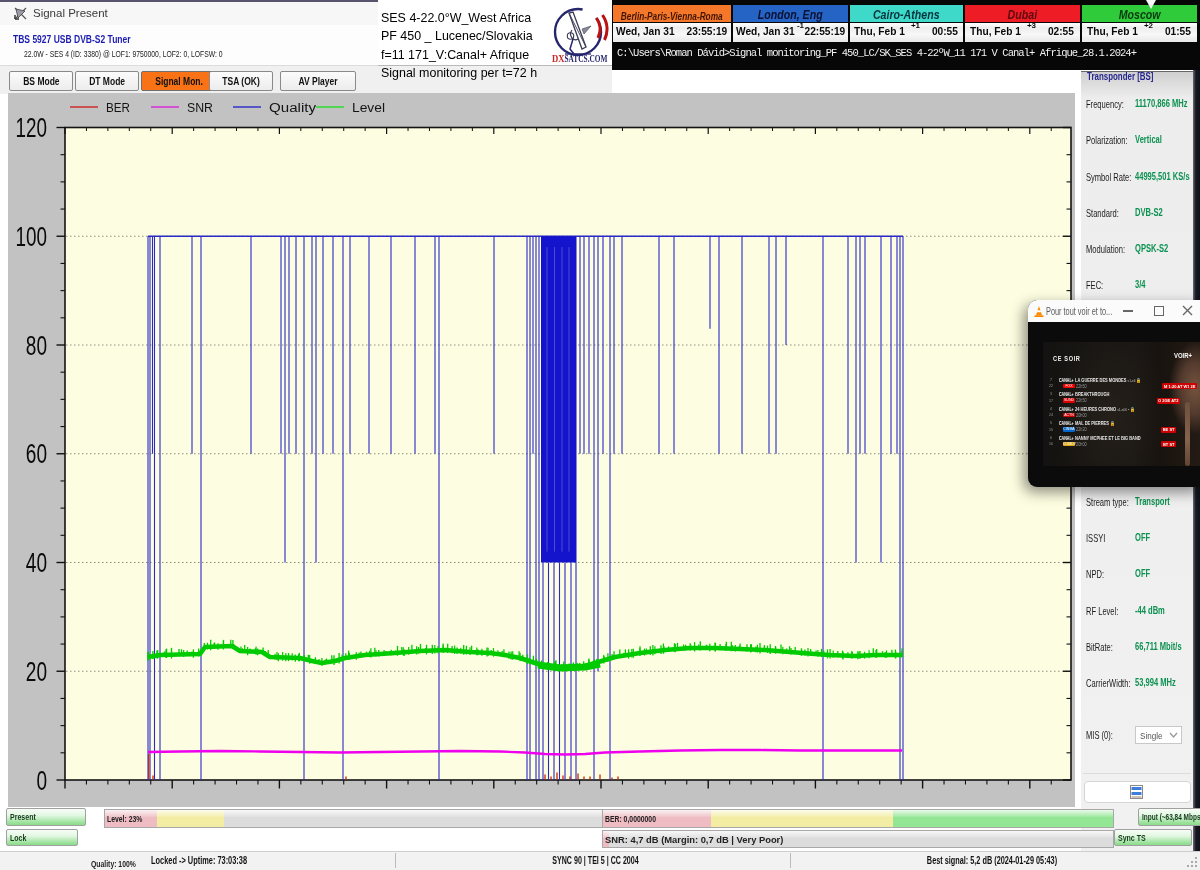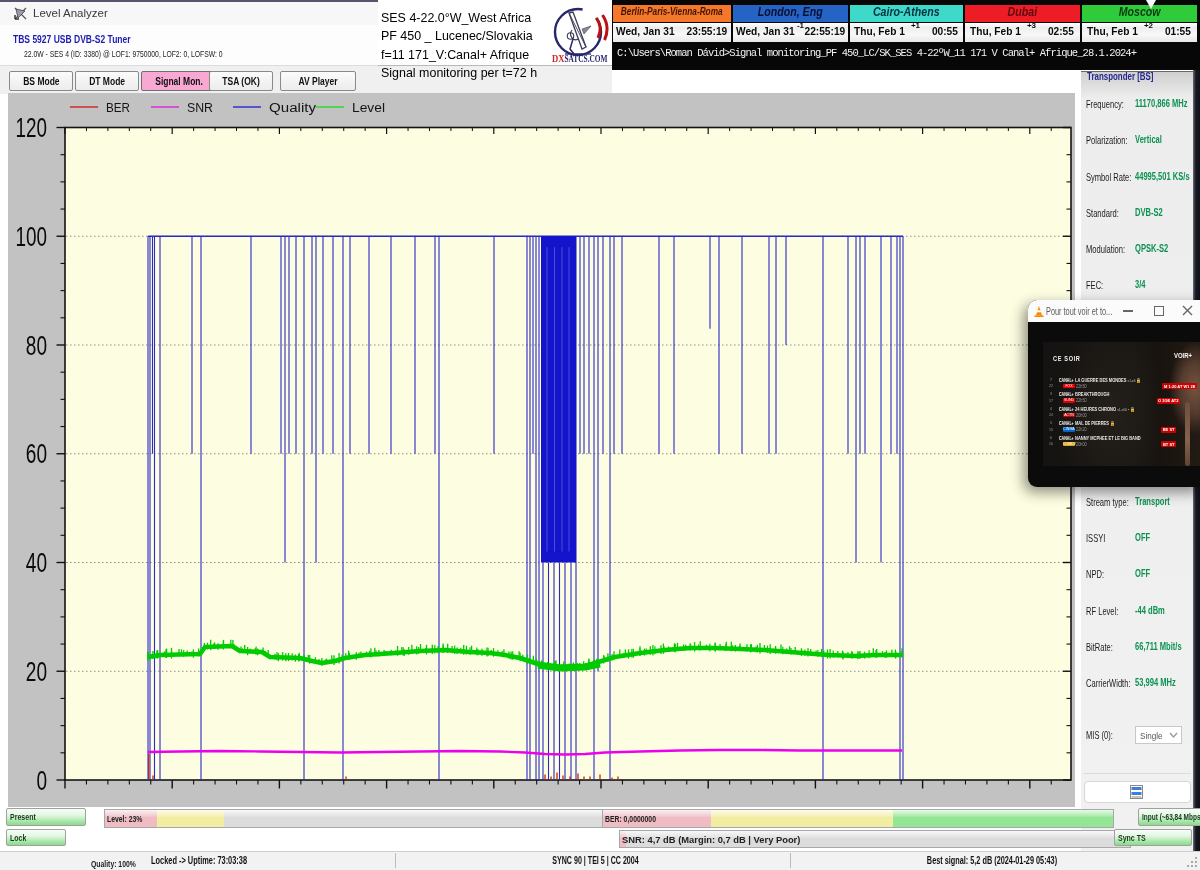--- a/index.html
+++ b/index.html
@@ -9,53 +9,53 @@
 .b{font-weight:bold;}
 .greenbtn{position:absolute;background:linear-gradient(#f8fdf8 0%,#e2f7e2 40%,#9ce29c 85%,#8bdc8b 100%);
  border:1px solid #a0a0a0;border-radius:2px;font-weight:bold;color:#163a1c;font-size:9px;
  display:flex;align-items:center;padding-left:3px;box-sizing:border-box;white-space:nowrap;}
 .greenbtn span{display:inline-block;transform:scaleX(0.78);transform-origin:0 50%;}
 .bar{position:absolute;border:1px solid #a8a8a8;overflow:hidden;background:#dcdcdc;}
 .bar::after{content:"";position:absolute;left:0;right:0;top:0;height:42%;
  background:linear-gradient(rgba(255,255,255,.8),rgba(255,255,255,.12));}
 .seg{position:absolute;top:0;bottom:0;}
 .barlabel{position:absolute;left:2px;top:3px;font-size:9.5px;font-weight:bold;color:#222;white-space:nowrap;z-index:3;transform:scaleX(0.72);transform-origin:0 50%;}
-.clkhead{position:absolute;top:5px;height:17px;display:flex;align-items:flex-start;justify-content:center;
+.clkhead{position:absolute;top:5px;height:17px;display:flex;align-items:flex-end;justify-content:center;
  font-size:12.5px;font-weight:bold;font-style:italic;box-sizing:border-box;}
 .clktime{position:absolute;top:23px;height:19px;background:linear-gradient(#ffffff,#ededed 25%,#f8f8f8 60%,#e8e8e8);
  color:#0a0a0a;font-size:11.3px;font-weight:bold;box-sizing:border-box;}
 .clktime .dt{transform:scaleX(0.9);transform-origin:0 50%;}
 .clktime .tm{transform:scaleX(0.9);transform-origin:100% 50%;}
 .rlabel{position:absolute;left:1086px;font-size:10.5px;color:#1c1c1c;white-space:nowrap;transform:scaleX(0.72);transform-origin:0 50%;}
 .rvalue{position:absolute;left:1135px;font-size:10.5px;font-weight:bold;color:#0b9150;white-space:nowrap;transform:scaleX(0.72);transform-origin:0 50%;}
 .toolbtn{position:absolute;top:71px;height:20px;background:linear-gradient(#fbfbfb,#ececec);
  border:1px solid #898989;border-radius:2px;font-size:10px;color:#111;display:flex;
  align-items:center;justify-content:center;box-sizing:border-box;font-weight:bold;}
 </style>
 </head>
 <body>
 
 <div class="abs" style="left:0;top:0;width:612px;height:25px;background:#f7f7f7;border-top:2px solid #59536e;"></div>
 <svg class="abs" style="left:13px;top:6px;" width="16" height="16" viewBox="0 0 16 16">
  <path d="M2 13 L13 2 M2 2 L13 13" stroke="#555" stroke-width="1.2" fill="none"></path>
  <path d="M3 3 L12 5 L5 12 Z" fill="#9a9aa8" stroke="#444" stroke-width="0.8"></path>
  <path d="M2 13 L6 13 M2 13 L2 9" stroke="#333" stroke-width="1.5"></path>
 </svg>
-<div class="abs" style="left:33px;top:7px;font-size:11.5px;color:#3a3a3a;">Level Analyzer</div>
+<div class="abs" style="left:33px;top:7px;font-size:11.5px;color:#3a3a3a;">Signal Present</div>
 <div class="abs" style="left:0;top:25px;width:378px;height:40px;background:#fdfdfd;"></div>
 <div class="abs b" style="left:13px;top:33px;font-size:11.5px;color:#1c1cb0;transform:scaleX(0.74);transform-origin:0 50%;">TBS 5927 USB DVB-S2 Tuner</div>
 <div class="abs" style="left:24px;top:47.5px;font-size:9.5px;color:#1c1c1c;transform:scaleX(0.715);transform-origin:0 50%;white-space:nowrap;">22.0W - SES 4 (ID: 3380) @ LOF1: 9750000, LOF2: 0, LOFSW: 0</div>
 <div class="abs" style="left:0;top:65px;width:378px;height:28px;background:#f0f0f0;border-top:1px solid #dcdcdc;"></div>
 <div class="toolbtn" style="left:9px;width:64px;">
     <span style="display:inline-block;transform:scaleX(0.85);white-space:nowrap;">BS Mode</span>
   </div>
 <div class="toolbtn" style="left:75px;width:64px;">
     <span style="display:inline-block;transform:scaleX(0.85);white-space:nowrap;">DT Mode</span>
   </div>
-<div class="toolbtn" style="left:141px;width:76px;background:#f9a8d4;border-color:#6f6f6f;">
+<div class="toolbtn" style="left:141px;width:76px;background:#f97316;border-color:#6f6f6f;">
     <span style="display:inline-block;transform:scaleX(0.85);white-space:nowrap;">Signal Mon.</span>
   </div>
 <div class="toolbtn" style="left:209px;width:64px;">
     <span style="display:inline-block;transform:scaleX(0.85);white-space:nowrap;">TSA (OK)</span>
   </div>
 <div class="toolbtn" style="left:280px;width:76px;">
     <span style="display:inline-block;transform:scaleX(0.85);white-space:nowrap;">AV Player</span>
   </div>
 
 <div class="abs" style="left:378px;top:0;width:234px;height:65px;background:#ffffff;"></div>
@@ -732,21 +732,21 @@
 .vrow u{position:absolute;left:16px;top:7.5px;width:12px;height:4.5px;text-decoration:none;font-size:3.5px;color:#fff;text-align:center;line-height:5px;border-radius:1px;}
 .vrow s{position:absolute;left:28px;top:0.5px;text-decoration:none;font-size:5px;font-weight:bold;color:#e8e8e8;white-space:nowrap;transform:scaleX(0.8);transform-origin:0 0;}
 .vrow s n{font-style:normal;font-weight:normal;font-size:4px;color:#bbb;}
 .vrow t{position:absolute;left:29px;top:7.5px;font-size:4.5px;color:#999;transform:scaleX(0.85);transform-origin:0 0;}
 .vrow r{position:absolute;top:7px;font-size:4px;color:#fff;padding:0.5px 1.5px;border-radius:1px;font-weight:bold;}
 </style>
 
 <div class="greenbtn" style="left:6px;top:808px;width:80px;height:18px;">
     <span>Present</span>
   </div>
-<div class="greenbtn" style="left:6px;top:829px;width:60px;height:17px;">
+<div class="greenbtn" style="left:6px;top:829px;width:72px;height:17px;">
     <span>Lock</span>
   </div>
 <div class="bar" style="left:88px;top:809px;width:509px;height:17px;margin-left:16px;">
  <div class="seg" style="left:0;width:52px;background:#eebcc2;"></div>
  <div class="seg" style="left:52px;width:67px;background:#f2eda2;"></div>
  <div class="barlabel">Level: 23%</div>
 </div>
 <div class="bar" style="left:602px;top:809px;width:510px;height:17px;">
  <div class="seg" style="left:0;width:108px;background:#eebcc2;"></div>
  <div class="seg" style="left:108px;width:182px;background:#f2eda2;"></div>
@@ -755,21 +755,21 @@
 </div>
 <div class="greenbtn" style="left:1114px;top:808px;width:78px;height:18px;margin-left:24px;">
     <span style="transform:scaleX(0.72);">Input (~63,84 Mbps)</span>
   </div>
 <div class="bar" style="left:88px;top:854px;width:509px;height:16px;">
  <div class="seg" style="left:0;width:52px;background:#eebcc2;"></div>
  <div class="seg" style="left:52px;width:204px;background:#f2eda2;"></div>
  <div class="seg" style="left:256px;right:0;background:#93e693;"></div>
  <div class="barlabel">Quality: 100%</div>
 </div>
-<div class="bar" style="left:602px;top:830px;width:510px;height:16px;margin-left:17px;">
+<div class="bar" style="left:602px;top:830px;width:510px;height:16px;">
  <div class="seg" style="left:0;width:6px;background:#eebcc2;"></div>
  <div class="barlabel" style="transform:scaleX(0.985);">SNR: 4,7 dB (Margin: 0,7 dB | Very Poor)</div>
 </div>
 <div class="greenbtn" style="left:1114px;top:829px;width:78px;height:17px;">
     <span>Sync TS</span>
   </div>
 
 <div class="abs" style="left:0;top:851px;width:1200px;height:19px;background:#f2f2f2;border-top:1px solid #cdcdcd;"></div>
 <div class="abs b" style="left:151px;top:855px;font-size:10px;color:#111;transform:scaleX(0.74);transform-origin:0 50%;white-space:nowrap;">Locked -&gt; Uptime: 73:03:38</div>
 <div class="abs b" style="left:398px;top:855px;width:395px;text-align:center;font-size:10px;color:#111;transform:scaleX(0.71);">SYNC 90 | TEI 5 | CC 2004</div>

